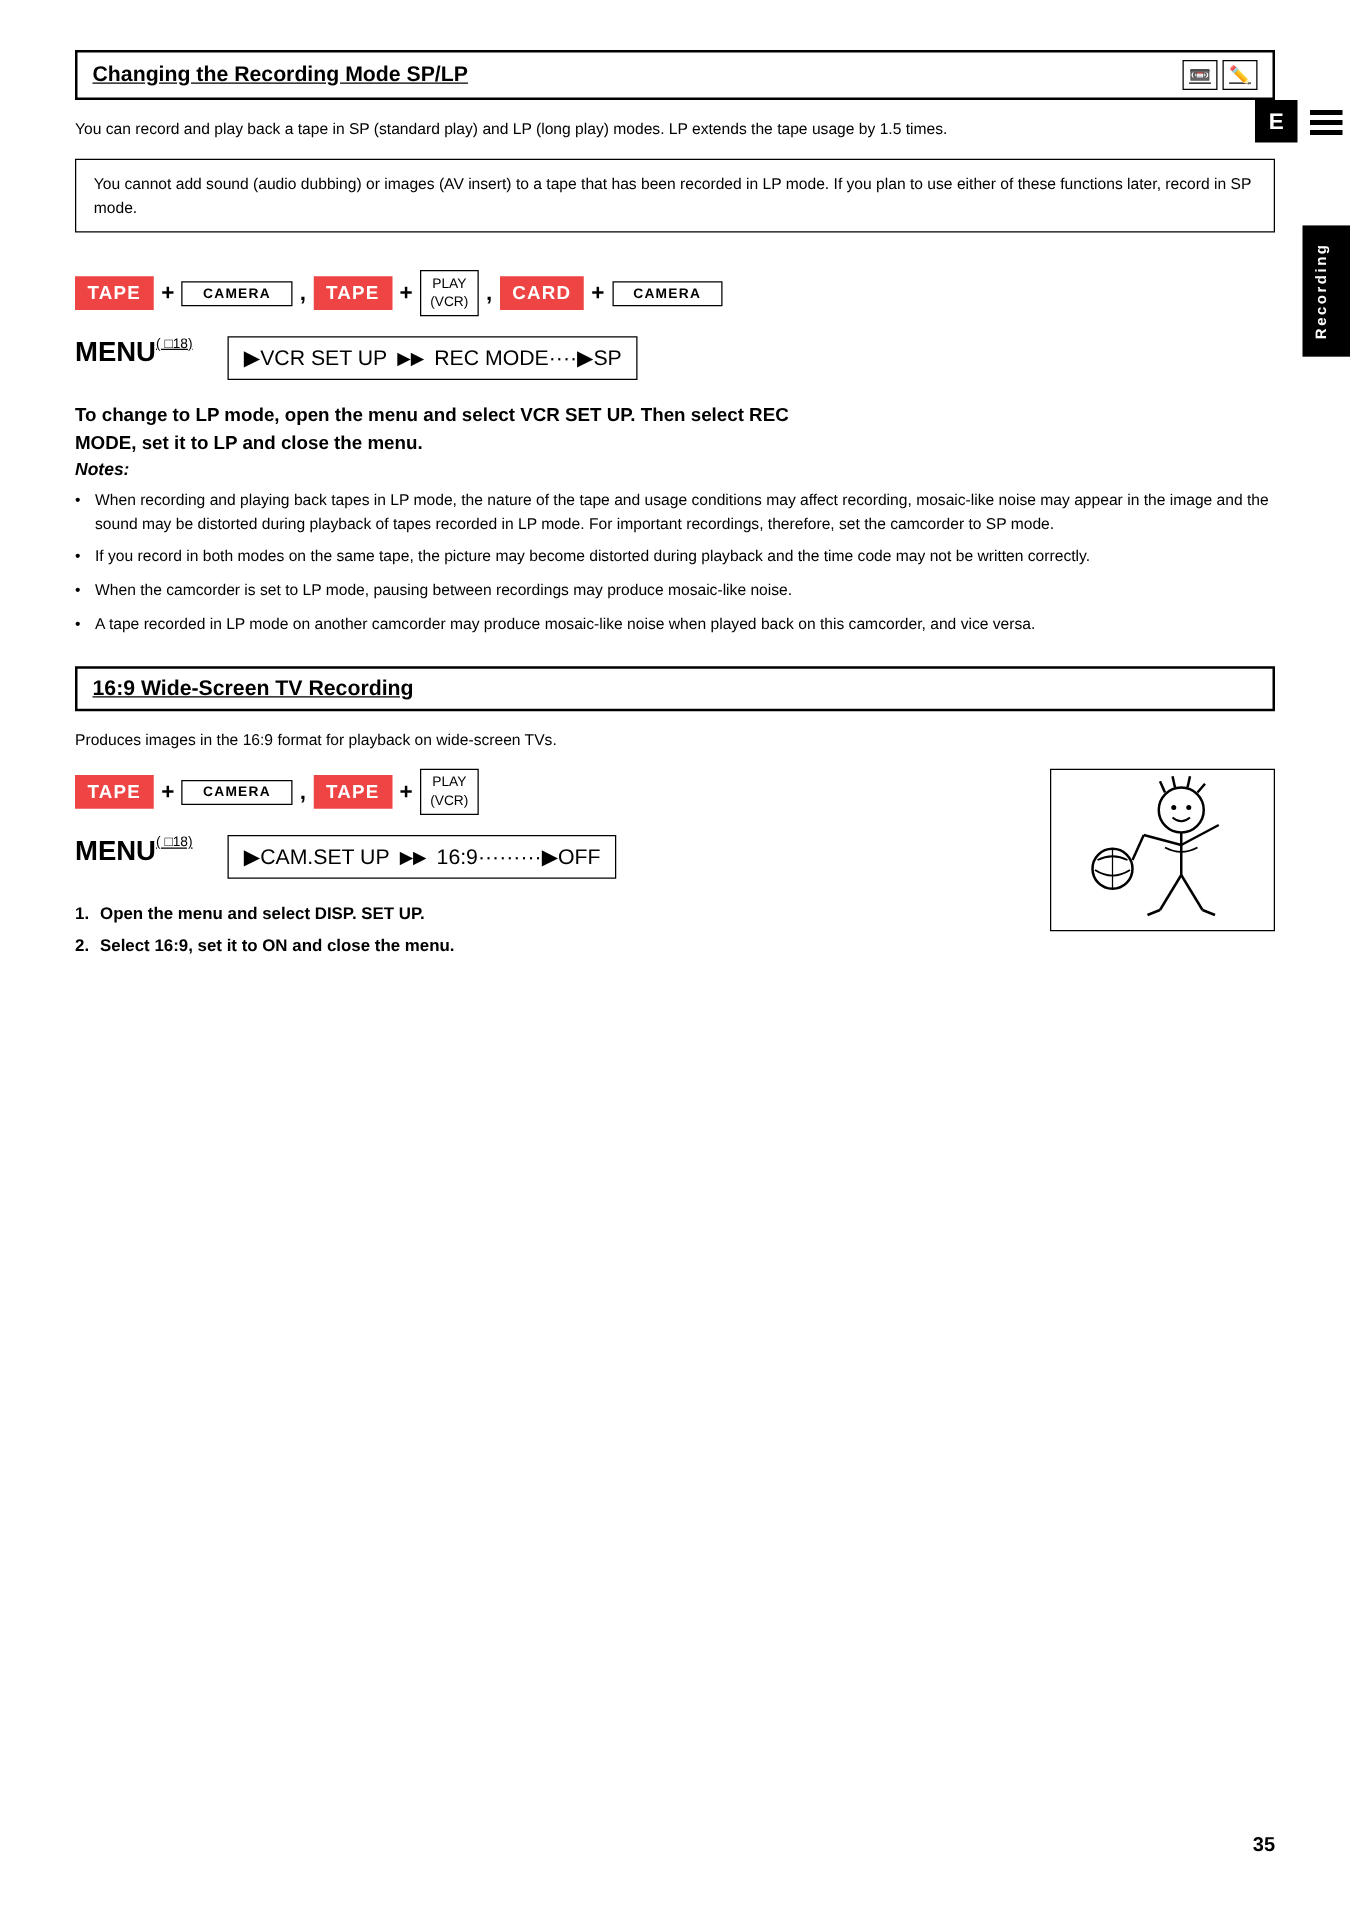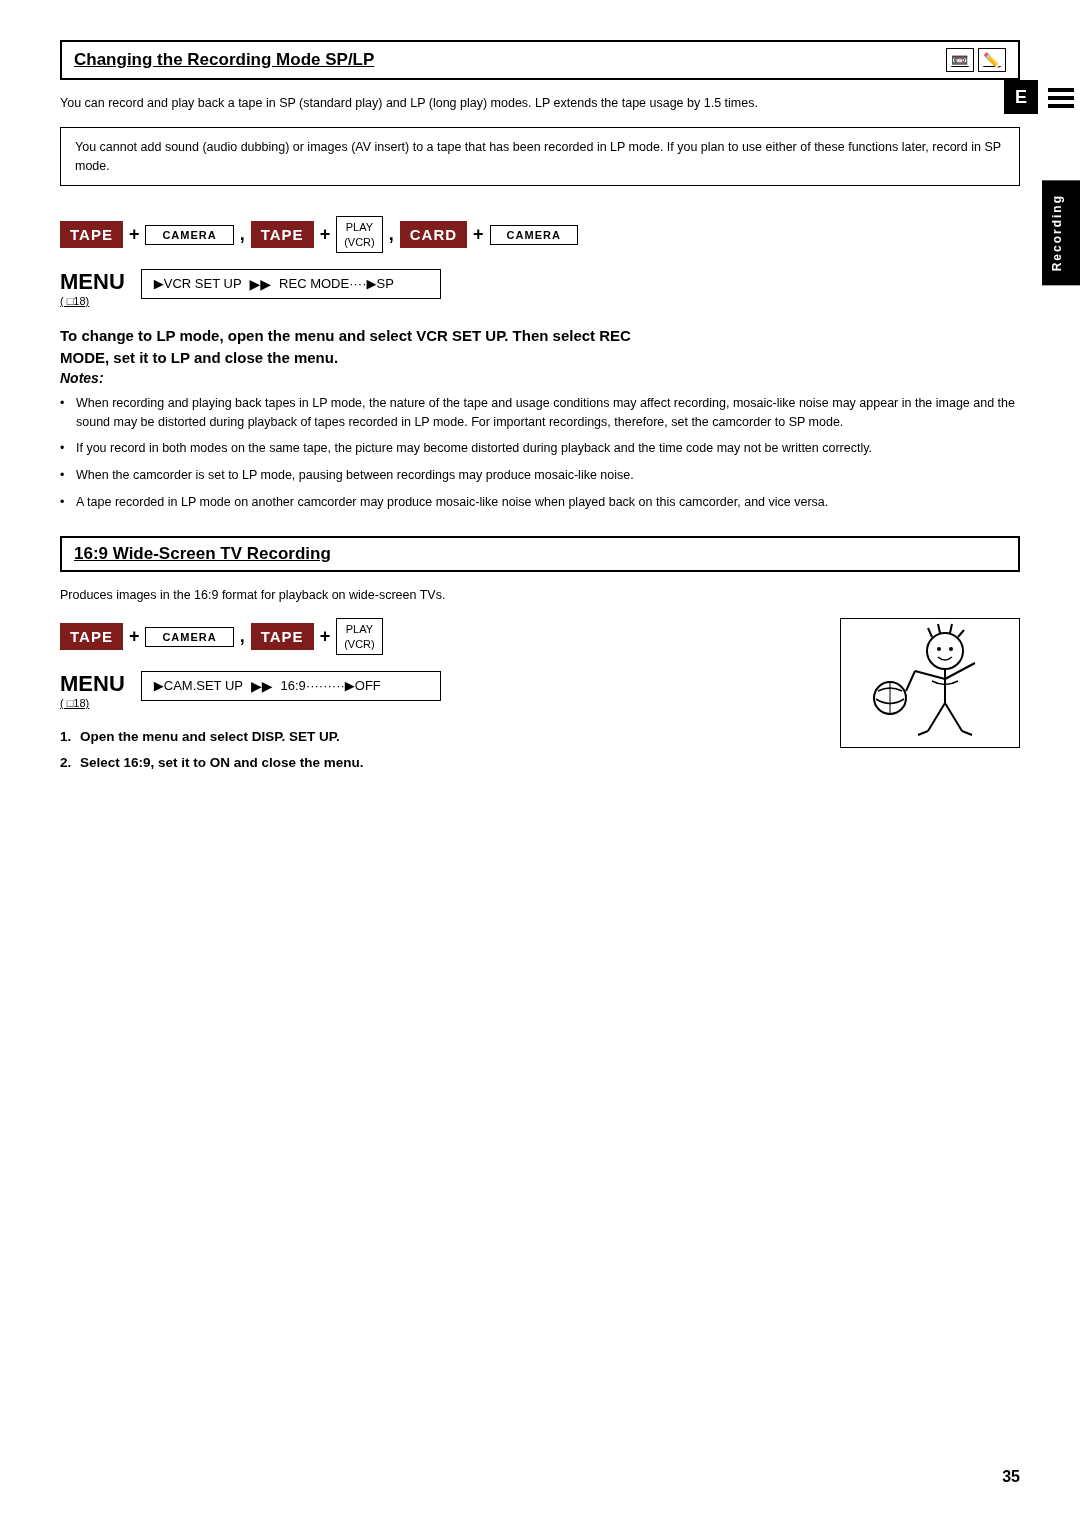--- a/index.html
+++ b/index.html
@@ -100,21 +100,21 @@
 
     
     .mode-row {
       display: flex;
       align-items: center;
       gap: 6px;
       margin-bottom: 16px;
       flex-wrap: wrap;
     }
     .tape-box {
-      background: #7f1d1d;
+      background: #ef4444;
       color: #fff;
       font-weight: bold;
       font-size: 15px;
       padding: 5px 10px;
       letter-spacing: 1px;
       text-align: right;
     }
     .plus-sign {
       font-size: 18px;
       font-weight: bold;
@@ -143,41 +143,41 @@
     .menu-section {
       display: flex;
       align-items: flex-start;
       gap: 0;
       margin-bottom: 18px;
     }
     .menu-word {
       font-size: 20px;
       font-weight: 900;
       font-family: 'Arial Black', Arial, sans-serif;
-      margin-right: 16px;
-      display: flex;
-      flex-direction: column;
+      margin-right: 28px;
+      display: flex;
+      flex-direction: row;
       align-items: flex-start;
     }
     .menu-page-ref {
       font-size: 11px;
       font-weight: normal;
       text-decoration: underline;
     }
     .menu-arrow-box {
       border: 1px solid #000;
       padding: 6px 12px;
       font-size: 11px;
       display: flex;
       align-items: center;
       gap: 8px;
       min-width: 300px;
     }
     .arrow-right {
-      font-size: 13px;
+      font-size: 17px;
     }
     .double-arrow {
       font-size: 14px;
     }
 
     
     .main-heading {
       font-size: 15px;
       font-weight: bold;
       line-height: 1.5;

